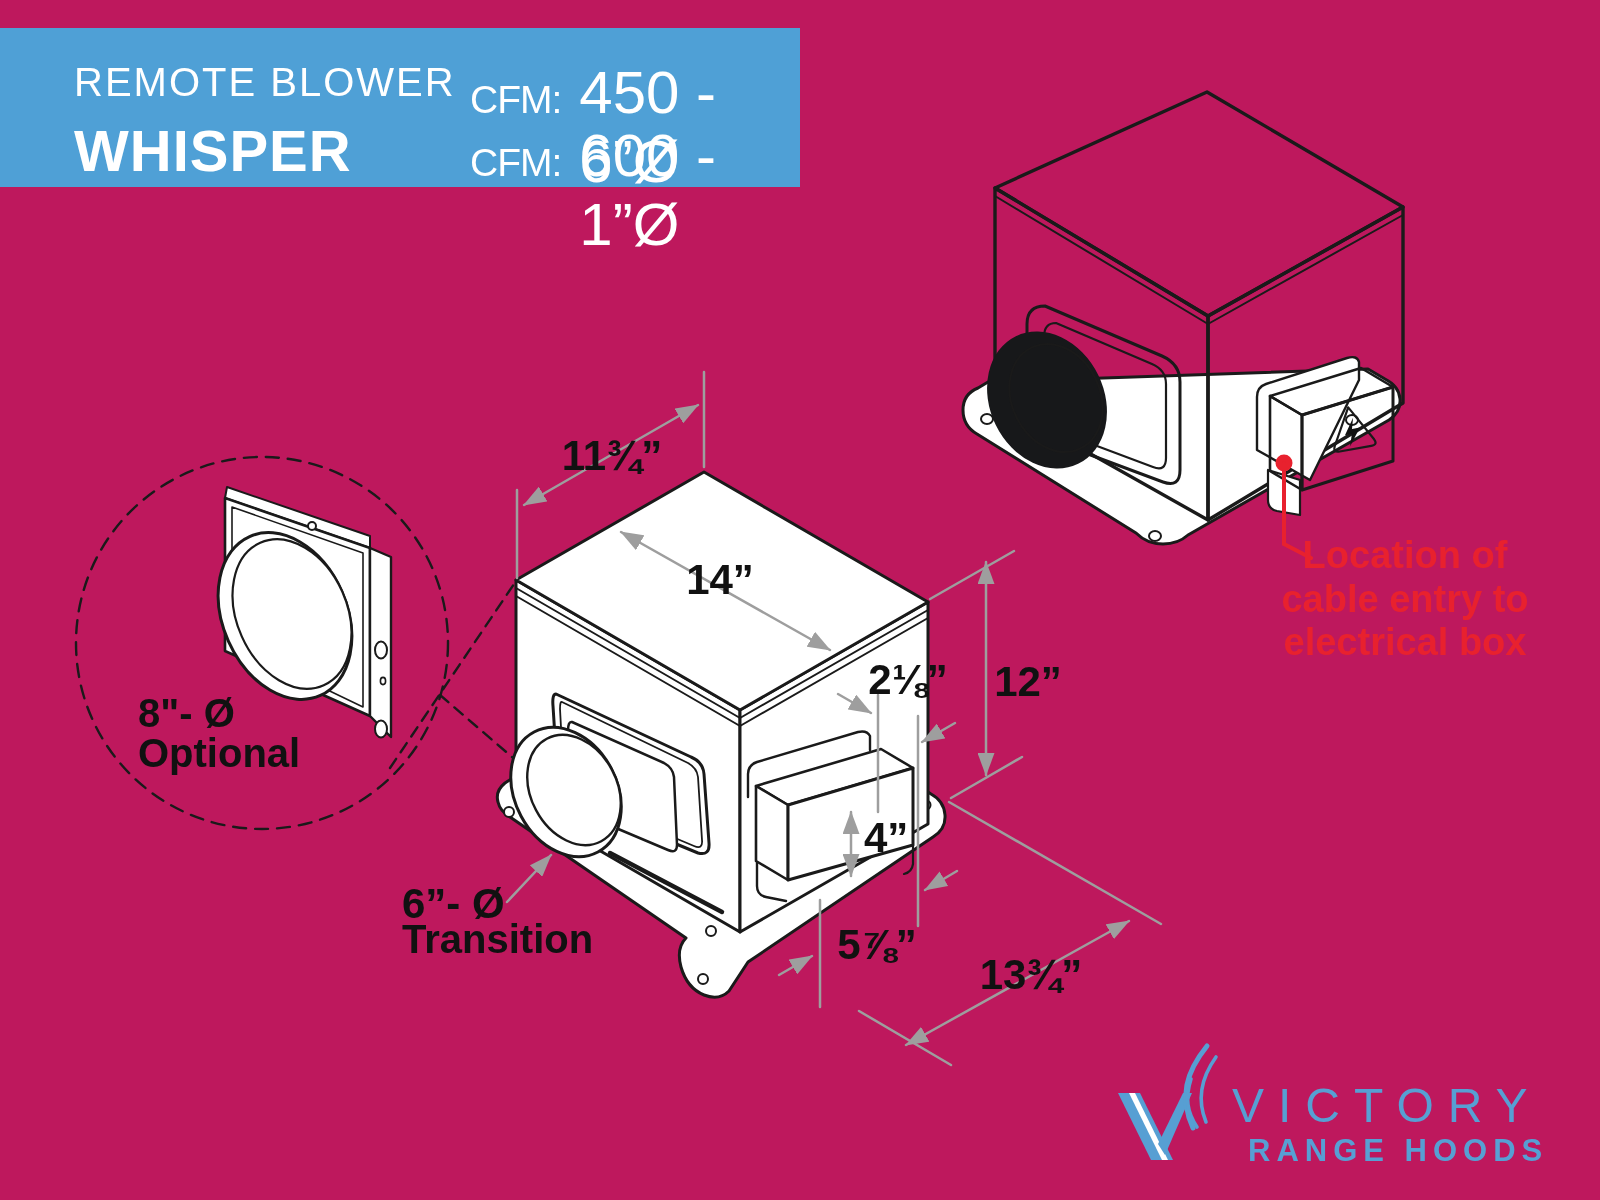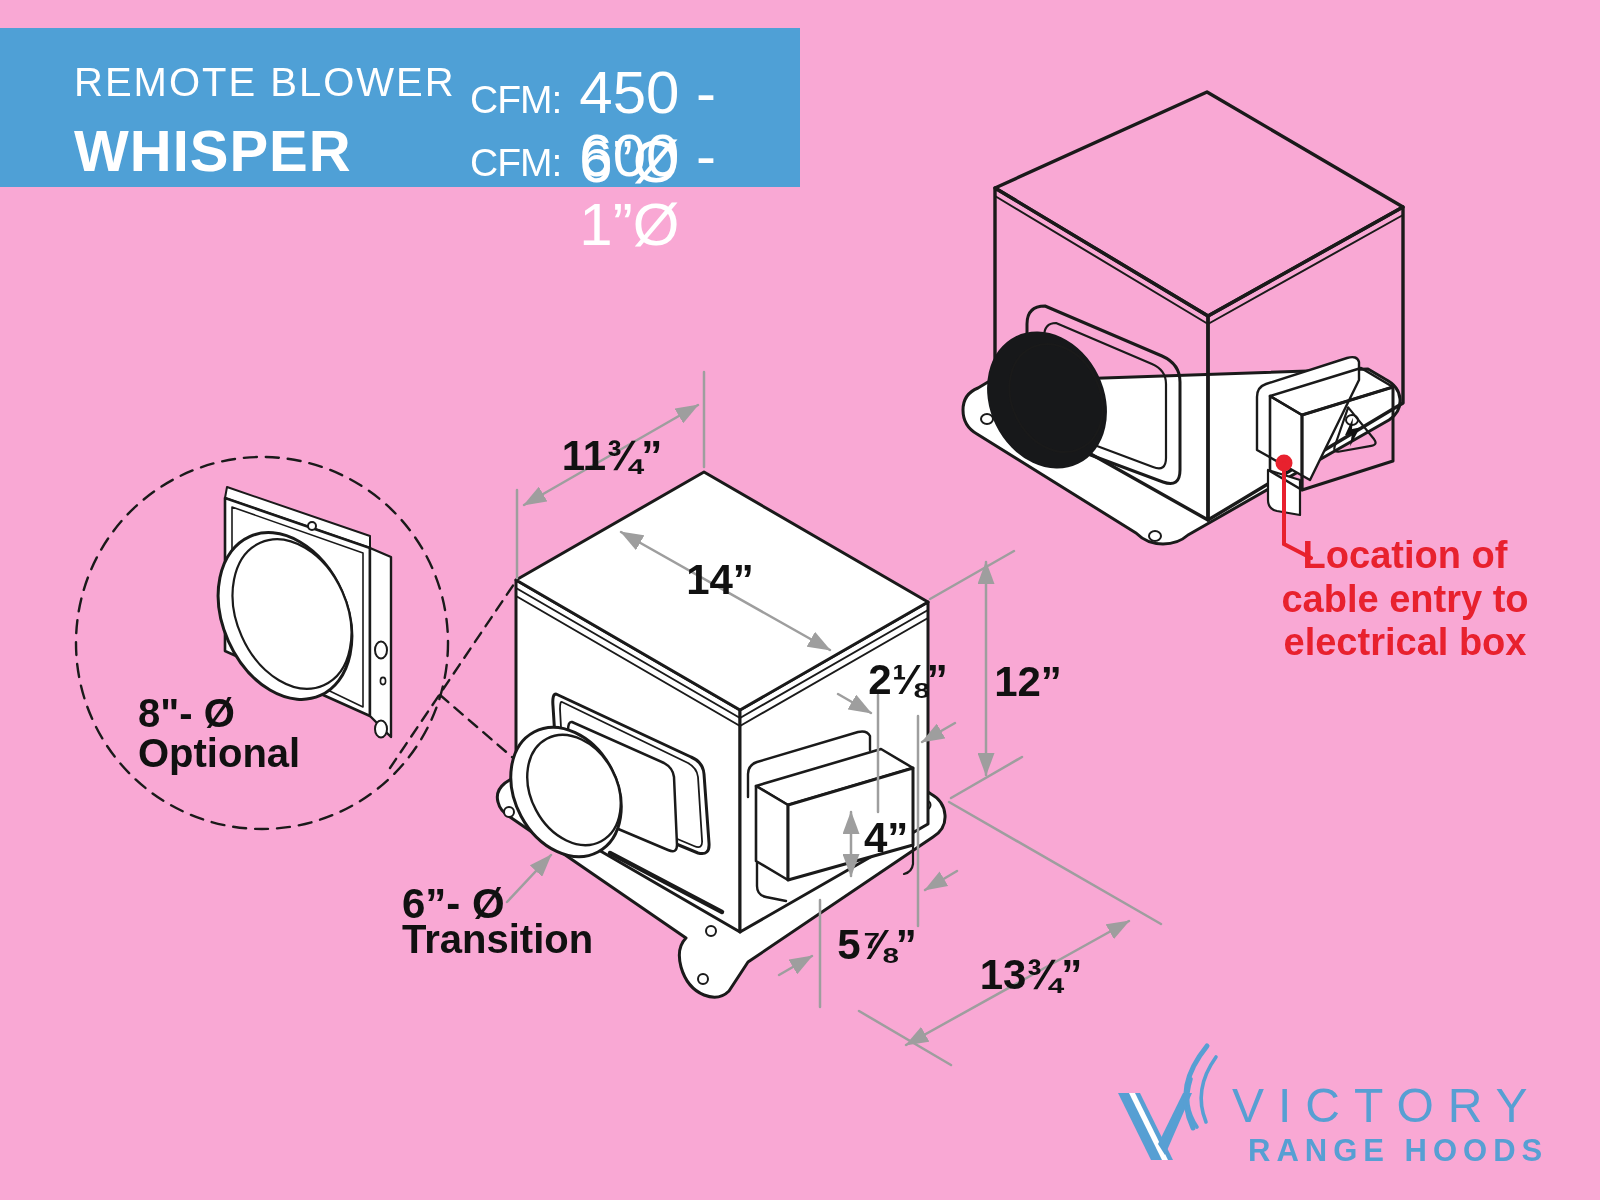--- a/index.html
+++ b/index.html
@@ -1,16 +1,16 @@
 <!DOCTYPE html>
 <html><head>
 <meta charset="utf-8">
 <style>
   html,body{margin:0;padding:0;background:#fff;}
-  .canvas{position:relative;width:1600px;height:1200px;background:#f9a8d4;overflow:hidden;
+  .canvas{position:relative;width:1600px;height:1200px;background:#be185d;overflow:hidden;
           font-family:"Liberation Sans",sans-serif;}
   .banner{position:absolute;left:0;top:28px;width:800px;height:159px;background:#4fa0d6;}
   .b-left{position:absolute;left:74px;top:32px;color:#fff;}
   .pl{font-size:40px;font-weight:300;letter-spacing:2px;line-height:44px;}
   .pn{font-size:58px;font-weight:700;letter-spacing:1px;line-height:62px;margin-top:16px;}
   .b-right{position:absolute;left:470px;top:30px;}
   .spec-row{display:flex;align-items:baseline;height:46px;margin-bottom:17px;color:#fff;}
   .cfm{font-size:39px;font-weight:300;letter-spacing:-1px;}
   .cfmv{font-size:60px;font-weight:400;margin-left:18px;letter-spacing:0px;}
   svg{position:absolute;left:0;top:0;}

